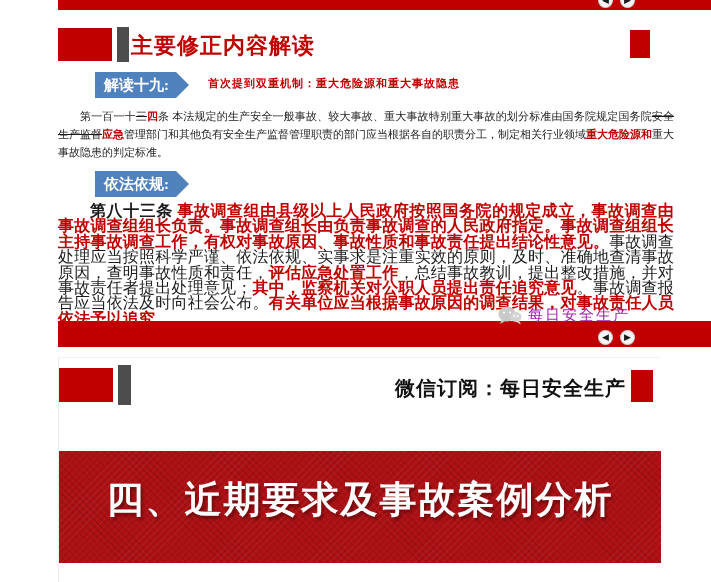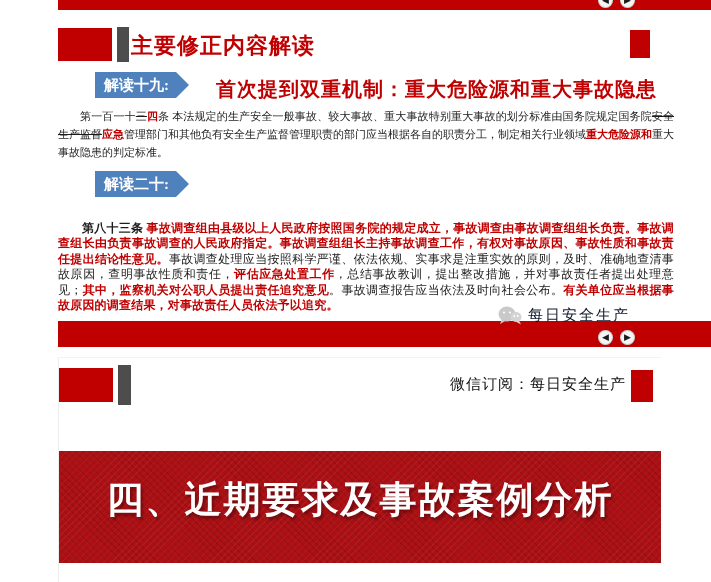--- a/index.html
+++ b/index.html
@@ -26,49 +26,49 @@
   .h1-rightrect{position:absolute;left:630px;top:30px;width:20px;height:28px;background:#c00000;}
   
   .ribbon{
     position:absolute;left:95px;height:26px;line-height:26px;background:#4f81bd;
     color:#ffffff;font-family:"Liberation Serif","DejaVu Serif",serif;font-weight:bold;
     font-size:15px;padding:0 20px 0 9px;white-space:nowrap;
     clip-path:polygon(0 0,calc(100% - 13px) 0,100% 50%,calc(100% - 13px) 100%,0 100%);
   }
   .item-heading{
     position:absolute;left:208px;font-family:Liberation Serif, serif;
-    font-size:20px;font-weight:bold;color:#c00000;letter-spacing:1px;white-space:nowrap;margin-left:8px;
+    font-size:11px;font-weight:bold;color:#c00000;letter-spacing:1px;white-space:nowrap;
   }
   
   .para{
     position:absolute;left:58px;width:616px;color:#1c1c1c;
     font-family:"Liberation Serif","DejaVu Serif",serif;
     text-align:justify;text-indent:2em;
   }
   .para1{top:107px;font-size:11px;line-height:18px;}
-  .para2{top:203px;font-size:12px;line-height:15.4px;letter-spacing:0.2px;margin-top:18px;}
+  .para2{top:203px;font-size:16px;line-height:15.4px;letter-spacing:0.2px;}
   .run-normal{}
   .run-bold{font-weight:bold;}
   .run-red{color:#c00000;font-weight:bold;}
   .run-strike{text-decoration:line-through;}
   
   .watermark{
     position:absolute;left:498px;top:306px;z-index:5;display:flex;align-items:flex-start;gap:6px;
-    color:#0f172a;font-size:15px;letter-spacing:2px;white-space:nowrap;
+    color:#a21caf;font-size:15px;letter-spacing:2px;white-space:nowrap;
   }
   
   .divider-bar{position:absolute;left:58px;top:321px;width:653px;height:26px;background:#c00000;}
   .divider-bar .nav-prev{left:540px;top:9px;}
   .divider-bar .nav-next{left:562px;top:9px;}
   
   .section2{position:absolute;left:58px;top:357px;width:602px;height:225px;background:#ffffff;border-left:1px solid #ededed;border-top:1px solid #f3f3f3;}
   .h2-redrect{position:absolute;left:0px;top:10px;width:54px;height:34px;background:#c00000;}
   .h2-grayrect{position:absolute;left:59px;top:7px;width:13px;height:40px;background:#4d4d4d;}
   .h2-subscribe{
-    position:absolute;right:35px;top:17px;font-size:15px;font-weight:normal;color:#111111;
+    position:absolute;right:35px;top:17px;font-size:20px;font-weight:bold;color:#111111;
     letter-spacing:1px;white-space:nowrap;
   }
   .h2-rightrect{position:absolute;right:8px;top:12px;width:22px;height:32px;background:#c00000;}
   .banner{
     position:absolute;left:0px;top:93px;width:602px;height:112px;
     background-color:#ab1014;
     background-image:
       repeating-linear-gradient(135deg,rgba(255,255,255,0.05) 0 1px,transparent 1px 5px),
       repeating-linear-gradient(45deg,rgba(0,0,0,0.10) 0 1px,transparent 1px 5px);
     display:flex;align-items:center;justify-content:center;
@@ -90,21 +90,21 @@
 
   <div class="h1-redrect"></div>
   <div class="h1-grayrect"></div>
   <div class="h1-title">主要修正内容解读</div>
   <div class="h1-rightrect"></div>
 
   <div class="ribbon" style="top:72px;">解读十九:</div>
   <div class="item-heading" style="top:76px;">首次提到双重机制：重大危险源和重大事故隐患</div>
   <div class="para para1"><span class="run-normal">第一百一十</span><span class="run-strike">三</span><span class="run-red">四</span><span class="run-normal">条 本法规定的生产安全一般事故、较大事故、重大事故特别重大事故的划分标准由国务院规定国务院</span><span class="run-strike">安全生产监督</span><span class="run-red">应急</span><span class="run-normal">管理部门和其他负有安全生产监督管理职责的部门应当根据各自的职责分工，制定相关行业领域</span><span class="run-red">重大危险源和</span><span class="run-normal">重大事故隐患的判定标准。</span></div>
 
-  <div class="ribbon" style="top:171px;">解读二十:</div>
+  <div class="ribbon" style="top:171px;">依法依规:</div>
   <div class="para para2"><span class="run-bold">第八十三条 </span><span class="run-red">事故调查组由县级以上人民政府按照国务院的规定成立，事故调查由事故调查组组长负责。事故调查组长由负责事故调查的人民政府指定。事故调查组组长主持事故调查工作，有权对事故原因、事故性质和事故责任提出结论性意见。</span><span class="run-normal">事故调查处理应当按照科学严谨、依法依规、实事求是注重实效的原则，及时、准确地查清事故原因，查明事故性质和责任，</span><span class="run-red">评估应急处置工作</span><span class="run-normal">，总结事故教训，提出整改措施，并对事故责任者提出处理意见；</span><span class="run-red">其中，监察机关对公职人员提出责任追究意见</span><span class="run-normal">。事故调查报告应当依法及时向社会公布。</span><span class="run-red">有关单位应当根据事故原因的调查结果，对事故责任人员依法予以追究。</span></div>
 
   <div class="watermark">
     <svg width="24" height="19" viewBox="0 0 24 19">
       <ellipse cx="9" cy="8" rx="8.5" ry="7.5" fill="#c9c9c9"></ellipse>
       <polygon points="4,13 2,18 9,14" fill="#c9c9c9"></polygon>
       <circle cx="6" cy="6.5" r="1.1" fill="#ffffff"></circle>
       <circle cx="12" cy="6.5" r="1.1" fill="#ffffff"></circle>
       <ellipse cx="18" cy="11" rx="5.5" ry="5" fill="#d4d4d4"></ellipse>
       <polygon points="21,14.5 23,18.5 17.5,15.5" fill="#d4d4d4"></polygon>

